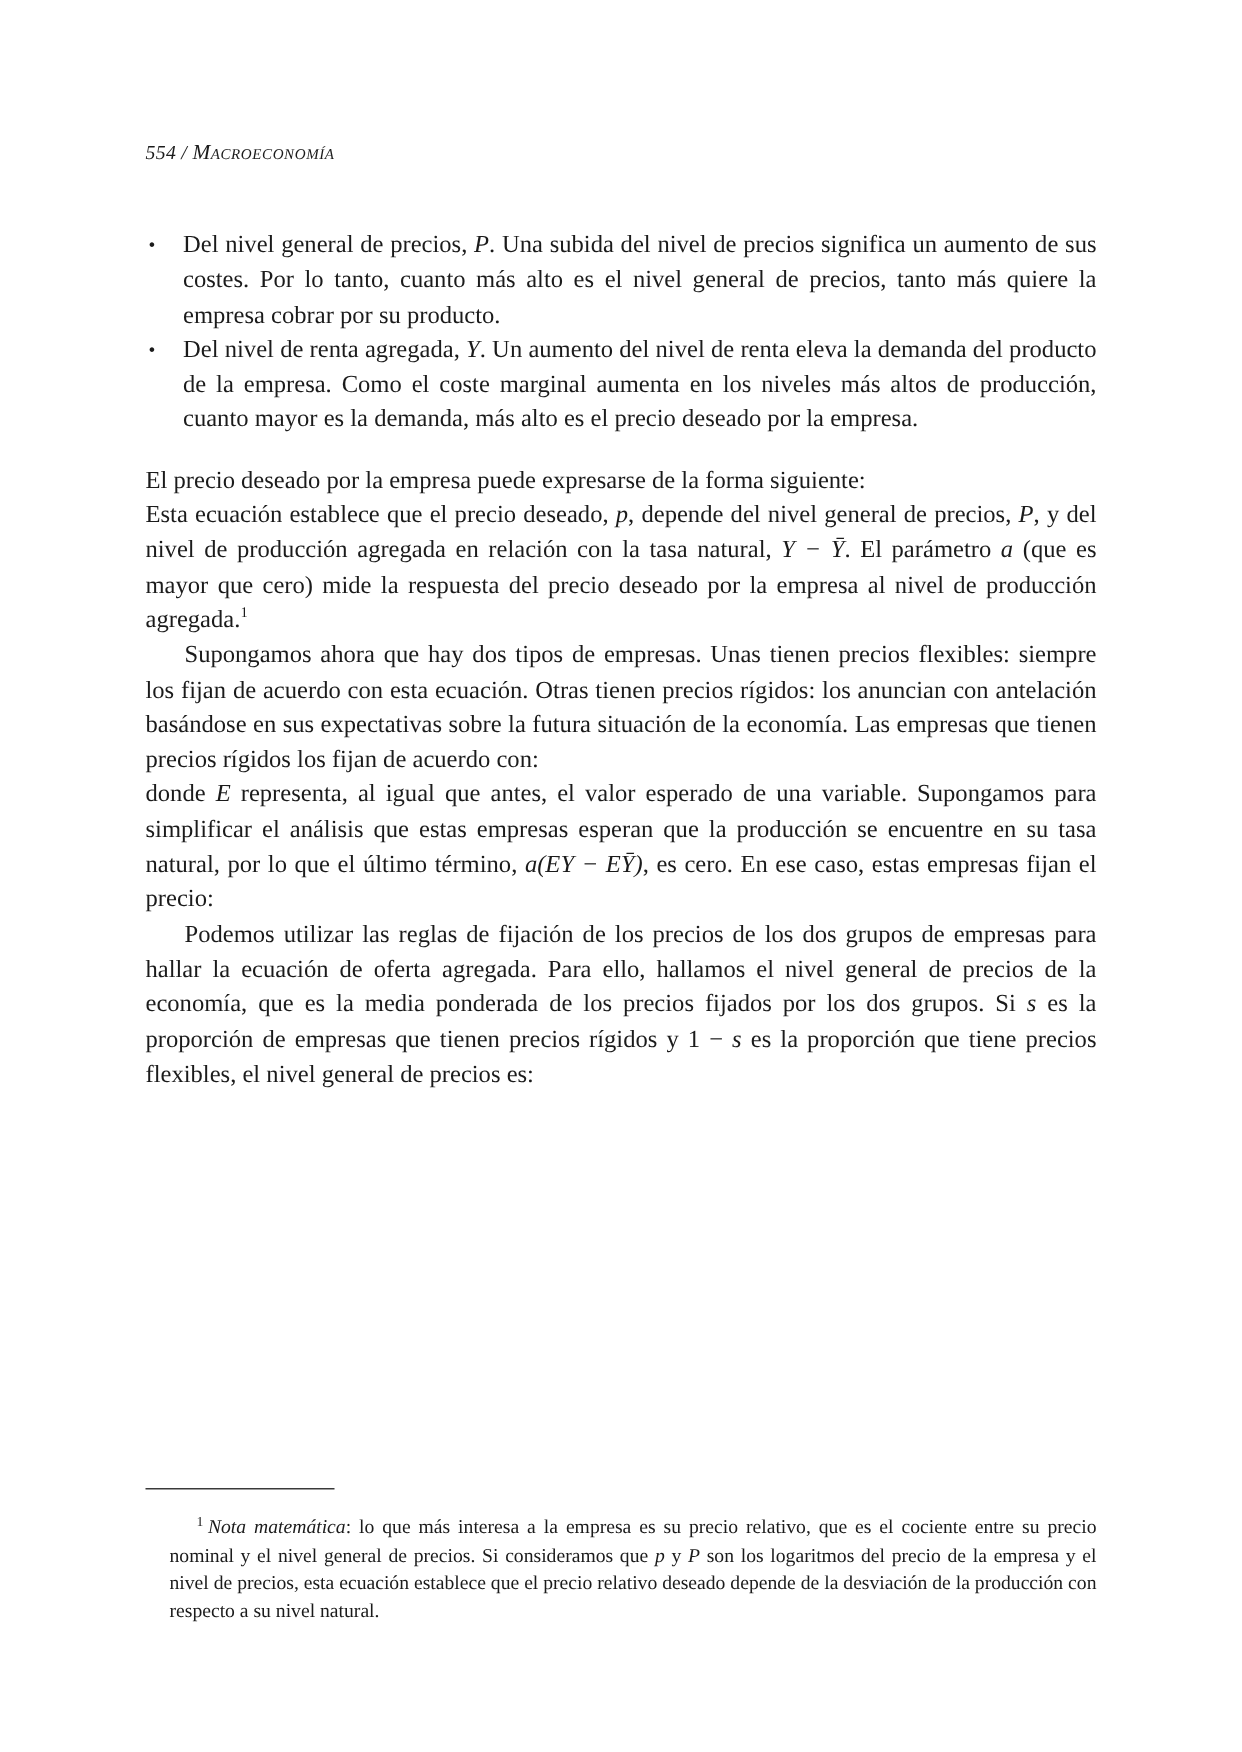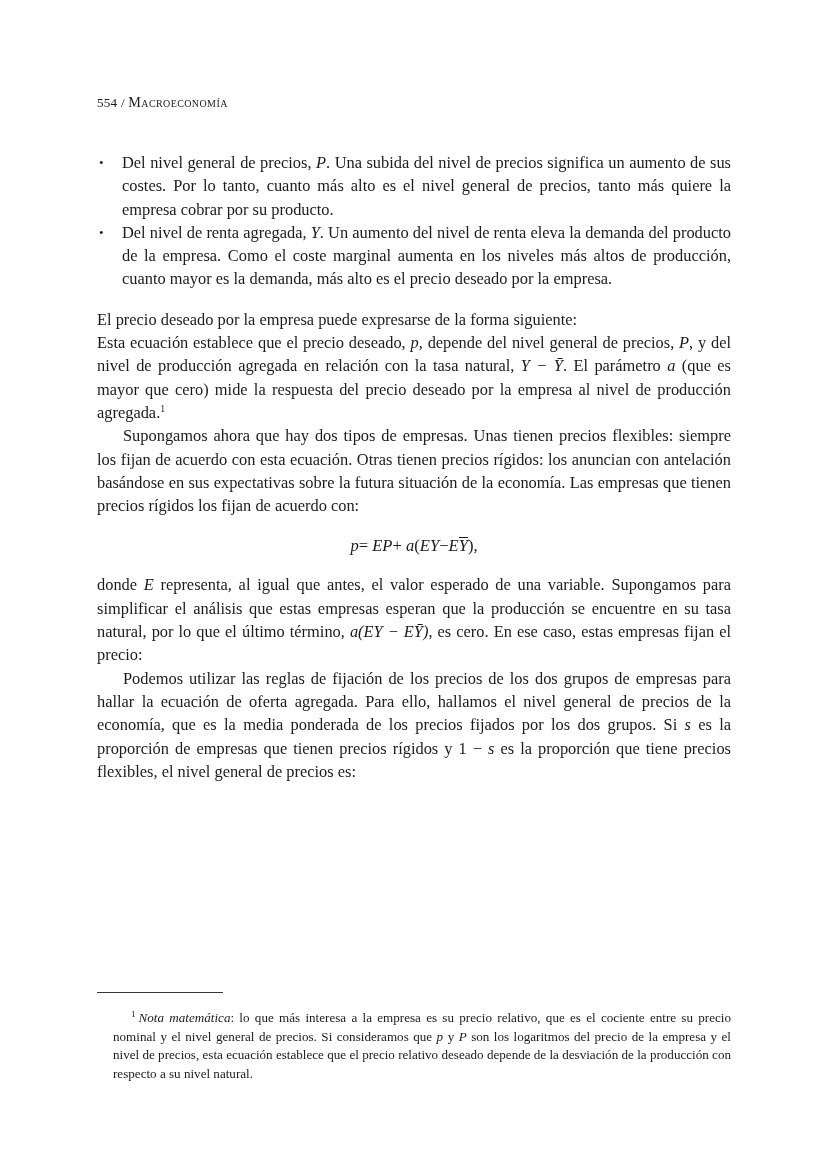--- a/index.html
+++ b/index.html
@@ -34,20 +34,21 @@
     top: 94px;
     width: 634px;
   }
 
   .running-head {
     font-size: 13.2px;
     letter-spacing: 0.2px;
     color: #1b1b1b;
     margin: 0 0 40px 0;
     white-space: nowrap;
+    font-style: italic;
   }
   .running-head .folio { font-variant: normal; }
   .running-head .book-title {
     font-variant: small-caps;
     letter-spacing: 0.4px;
     font-size: 14.2px;
   }
 
   ul.bullets {
     list-style: none;
@@ -157,23 +158,20 @@
       </li>
     </ul>
 
     <p class="body spaced">El precio deseado por la empresa puede expresarse de la forma siguiente:</p>
 
 
     <p class="body"><span>Esta ecuación establece que el precio deseado, </span><span class="it">p</span><span>, depende del nivel general de precios, </span><span class="it">P</span><span>, y del nivel de producción agregada en relación con la tasa natural, </span><span class="it">Y − Ȳ</span><span>. El parámetro </span><span class="it">a</span><span> (que es mayor que cero) mide la respuesta del precio deseado por la empresa al nivel de producción agregada.</span><sup class="fnref">1</sup></p>
 
     <p class="body indent">Supongamos ahora que hay dos tipos de empresas. Unas tienen precios flexibles: siempre los fijan de acuerdo con esta ecuación. Otras tienen precios rígidos: los anuncian con antelación basándose en sus expectativas sobre la futura situación de la economía. Las empresas que tienen precios rígidos los fijan de acuerdo con:</p>
 
-    <div class="equation">
-      <span class="mi">p</span><span>=</span>&nbsp;<span class="mi">EP</span><span>+</span>&nbsp;<span class="mi">a</span><span>(</span><span class="mi">EY</span><span>−</span><span class="mi">E</span><span class="ovl">Y</span><span>)</span><span>,</span>
-    </div>
 
     <p class="body"><span>donde </span><span class="it">E</span><span> representa, al igual que antes, el valor esperado de una variable. Supongamos para simplificar el análisis que estas empresas esperan que la producción se encuentre en su tasa natural, por lo que el último término, </span><span class="it">a(EY − EȲ)</span><span>, es cero. En ese caso, estas empresas fijan el precio:</span></p>
 
 
 
     <p class="body indent"><span>Podemos utilizar las reglas de fijación de los precios de los dos grupos de empresas para hallar la ecuación de oferta agregada. Para ello, hallamos el nivel general de precios de la economía, que es la media ponderada de los precios fijados por los dos grupos. Si </span><span class="it">s</span><span> es la proporción de empresas que tienen precios rígidos y 1 − </span><span class="it">s</span><span> es la proporción que tiene precios flexibles, el nivel general de precios es:</span></p>
 
   </div>
 
   <div class="footnote">

